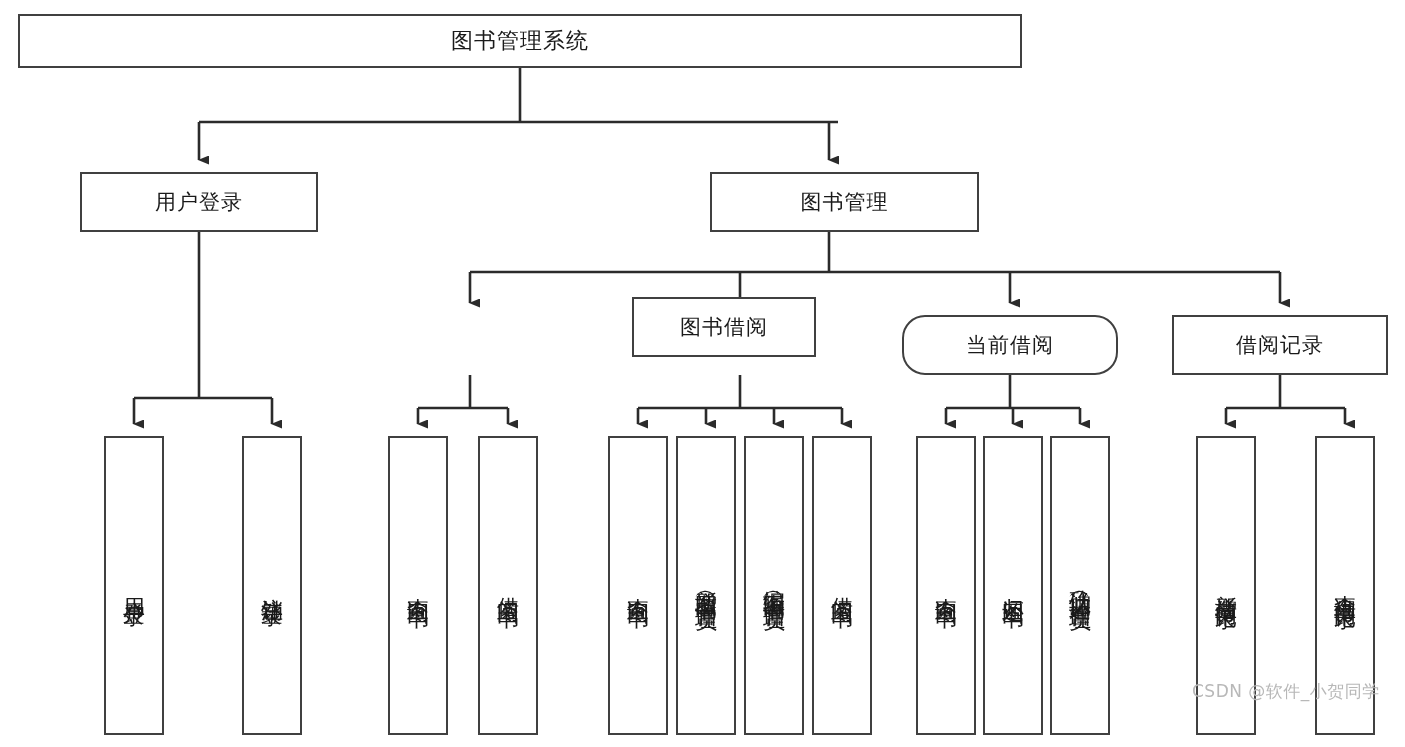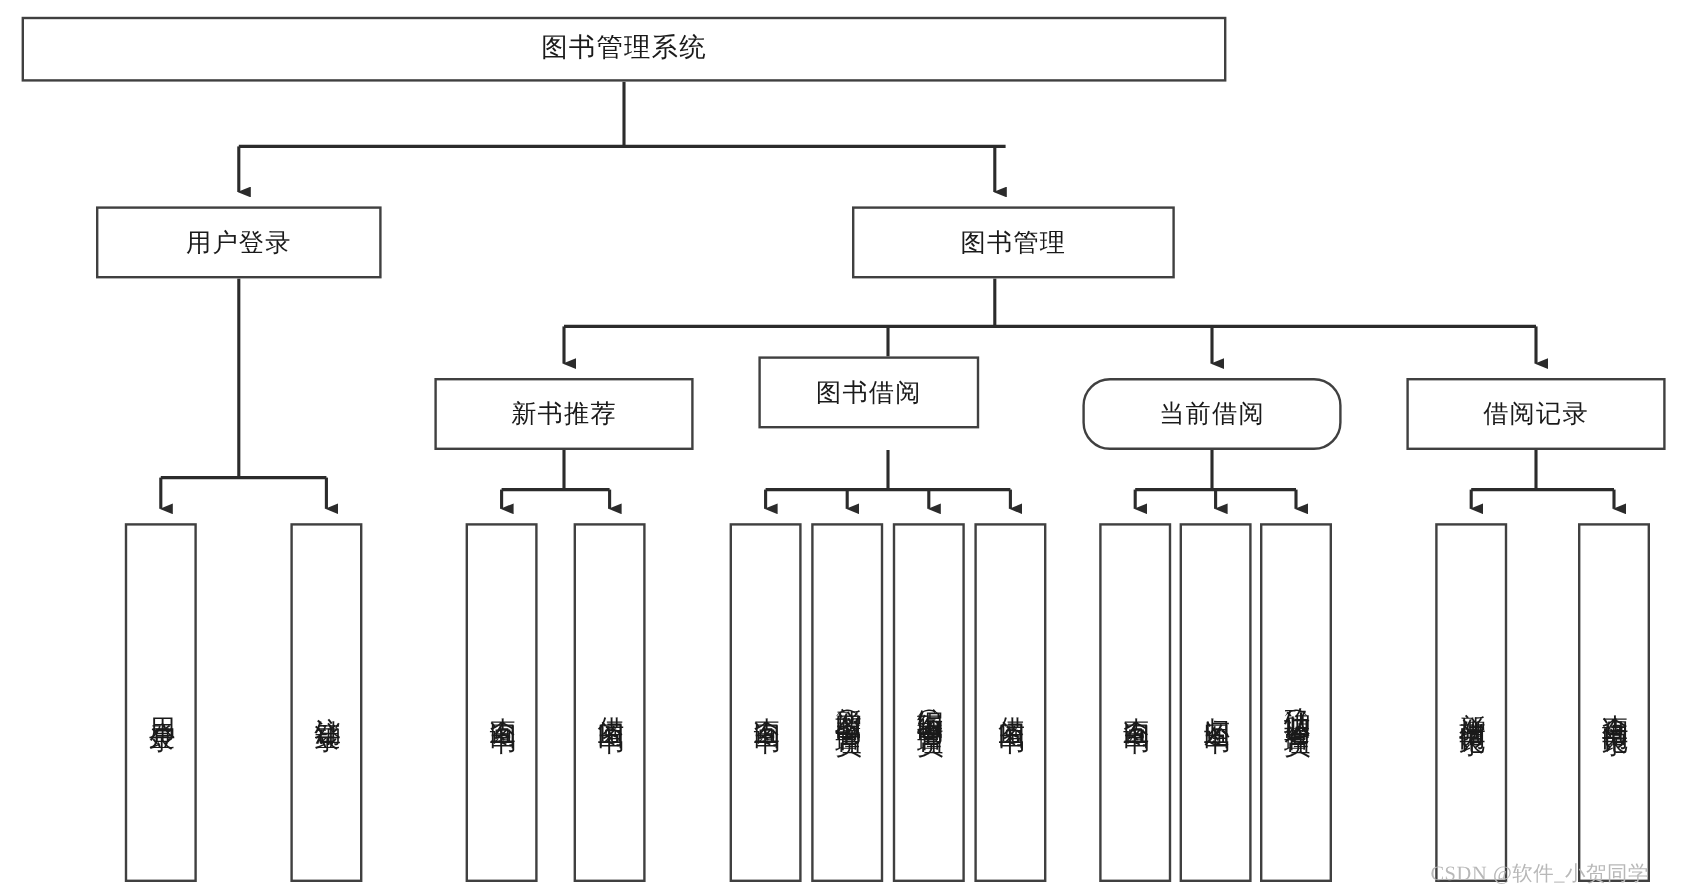--- a/index.html
+++ b/index.html
@@ -127,23 +127,20 @@
     <span class="label">图书管理系统</span>
   </div>
 
   <div class="node horiz" style="left:80px; top:172px; width:238px; height:60px;">
     <span class="label">用户登录</span>
   </div>
   <div class="node horiz" style="left:710px; top:172px; width:269px; height:60px;">
     <span class="label">图书管理</span>
   </div>
 
-  <div class="node horiz" style="left:362px; top:315px; width:216px; height:60px;">
-    <span class="label">新书推荐</span>
-  </div>
   <div class="node horiz" style="left:632px; top:297px; width:184px; height:60px;">
     <span class="label">图书借阅</span>
   </div>
   <div class="node horiz" style="left:902px; top:315px; width:216px; height:60px;border-radius:23px;">
     <span class="label">当前借阅</span>
   </div>
   <div class="node horiz" style="left:1172px; top:315px; width:216px; height:60px;">
     <span class="label">借阅记录</span>
   </div>
 
@@ -180,15 +177,15 @@
   <div class="node vert" style="left:1050px; top:436px; width:60px; height:299px;">
     <span class="label">确认归还（管理员）</span>
   </div>
   <div class="node vert" style="left:1196px; top:436px; width:60px; height:299px;">
     <span class="label">新增借阅记录</span>
   </div>
   <div class="node vert" style="left:1315px; top:436px; width:60px; height:299px;">
     <span class="label">查询借阅记录</span>
   </div>
 
-  <div class="watermark" style="left:1192px; top:716px;font-family:Liberation Serif, serif;">CSDN @软件_小贺同学</div>
+  <div class="watermark" style="left:1192px; top:680px;">CSDN @软件_小贺同学</div>
 
 </div>
 
 </body></html>

